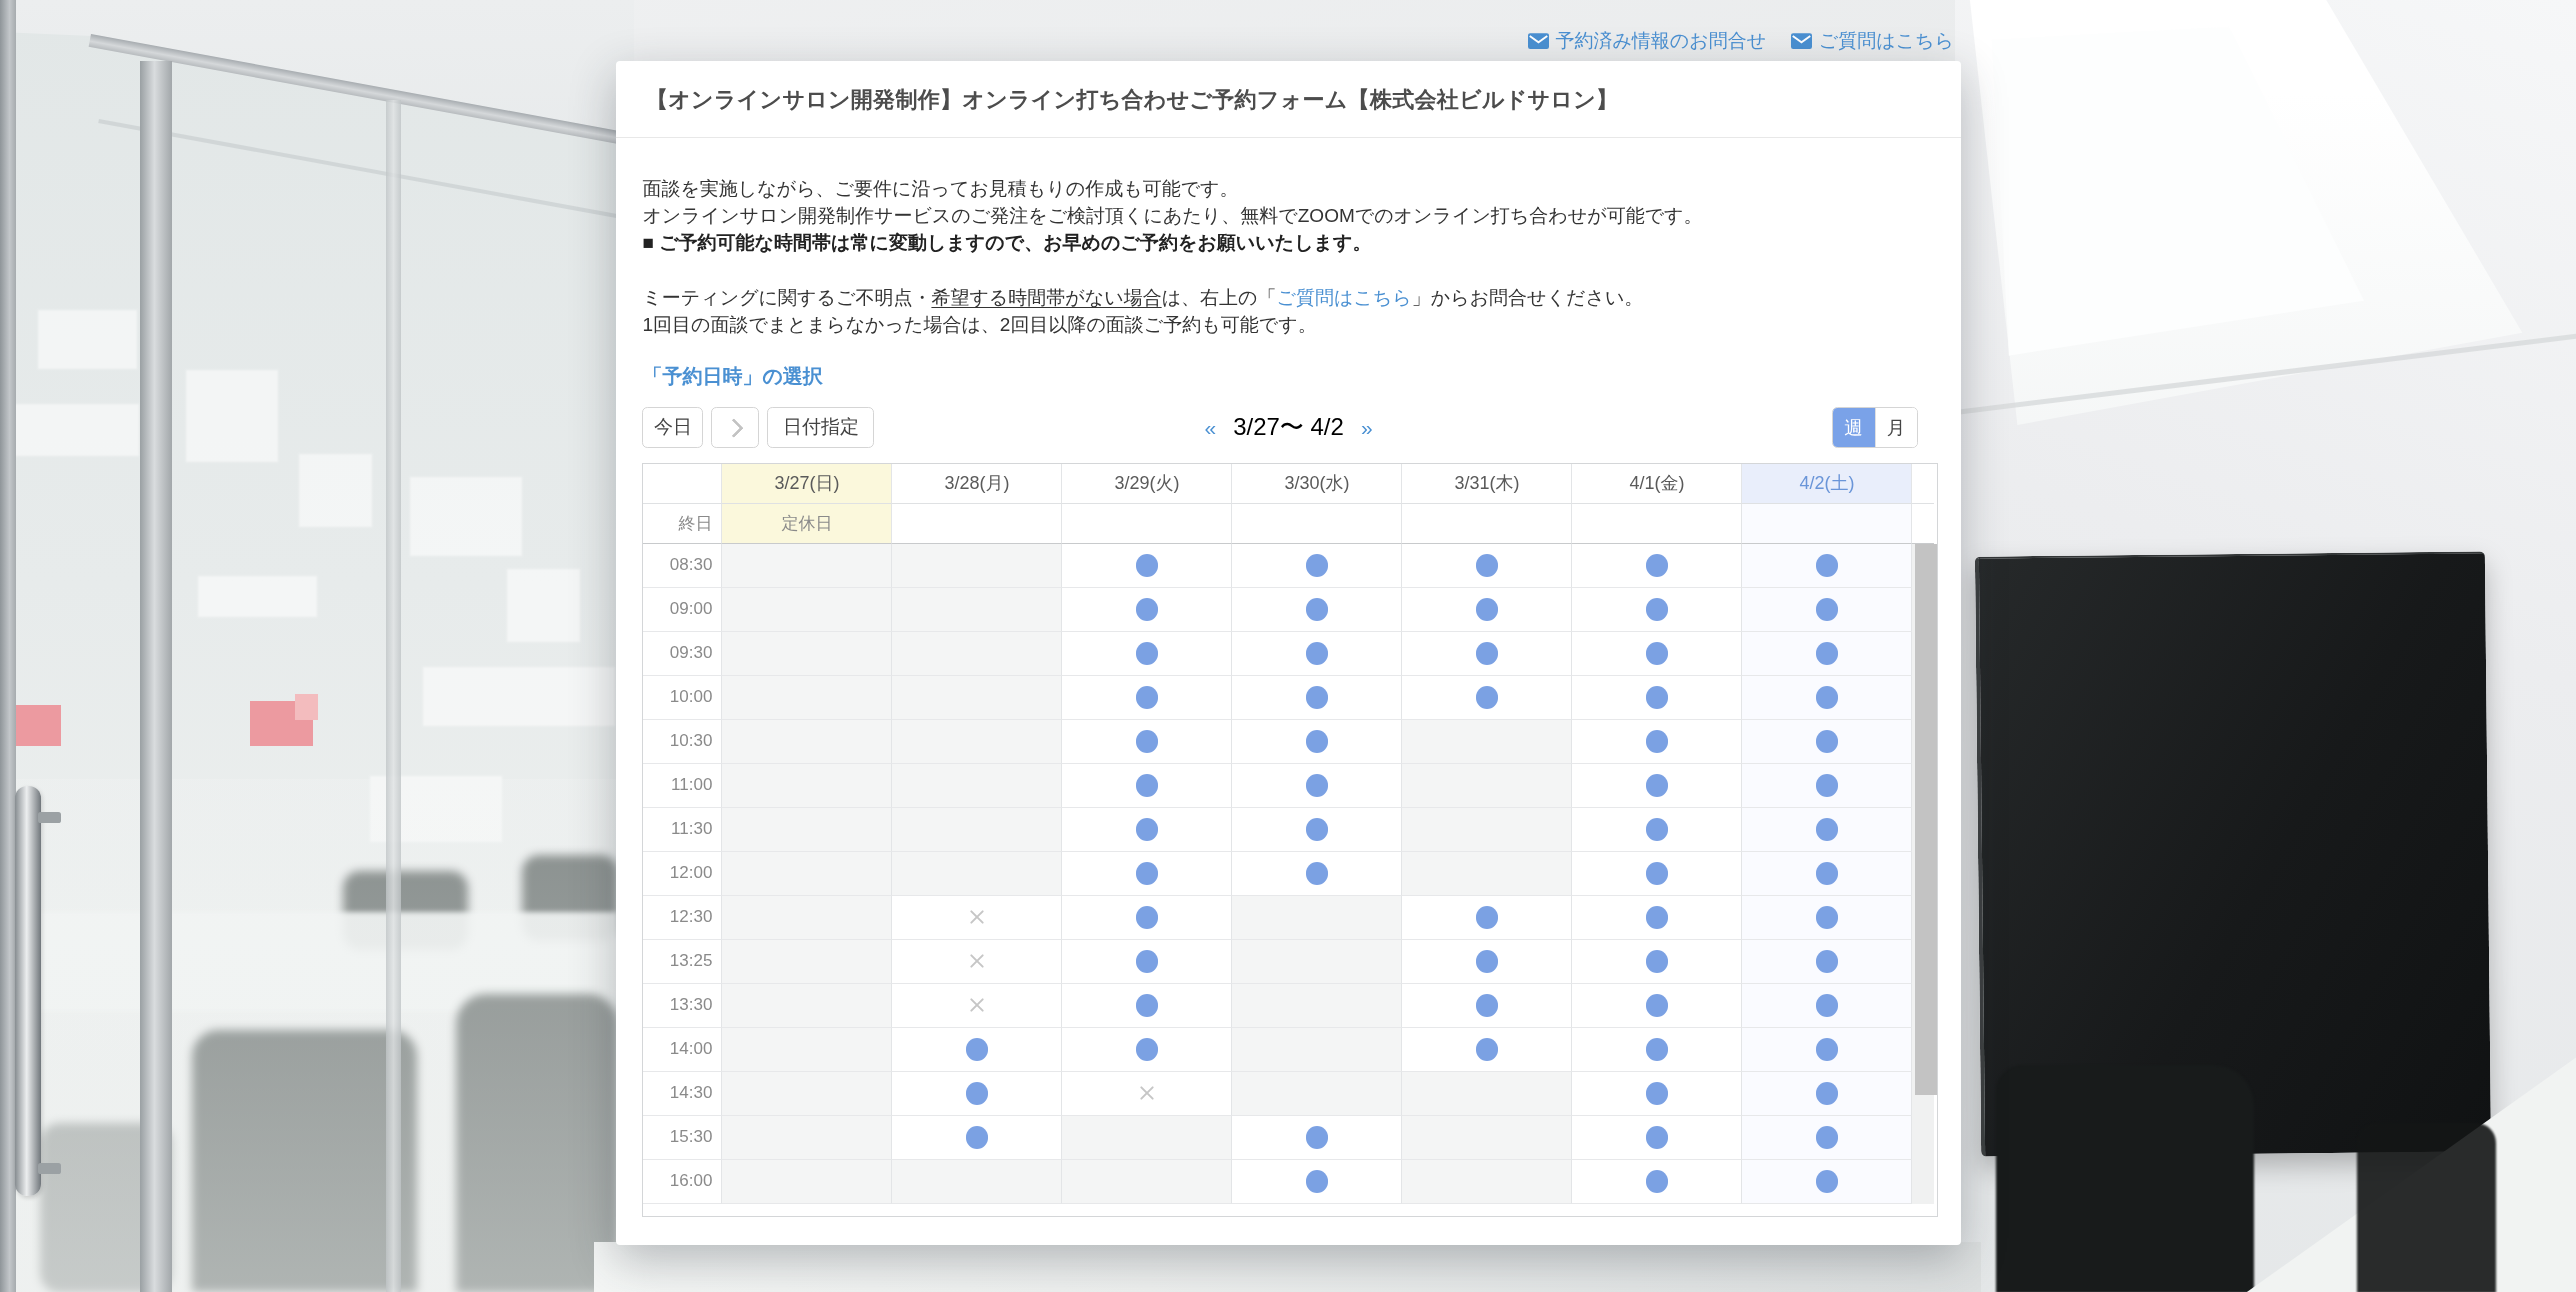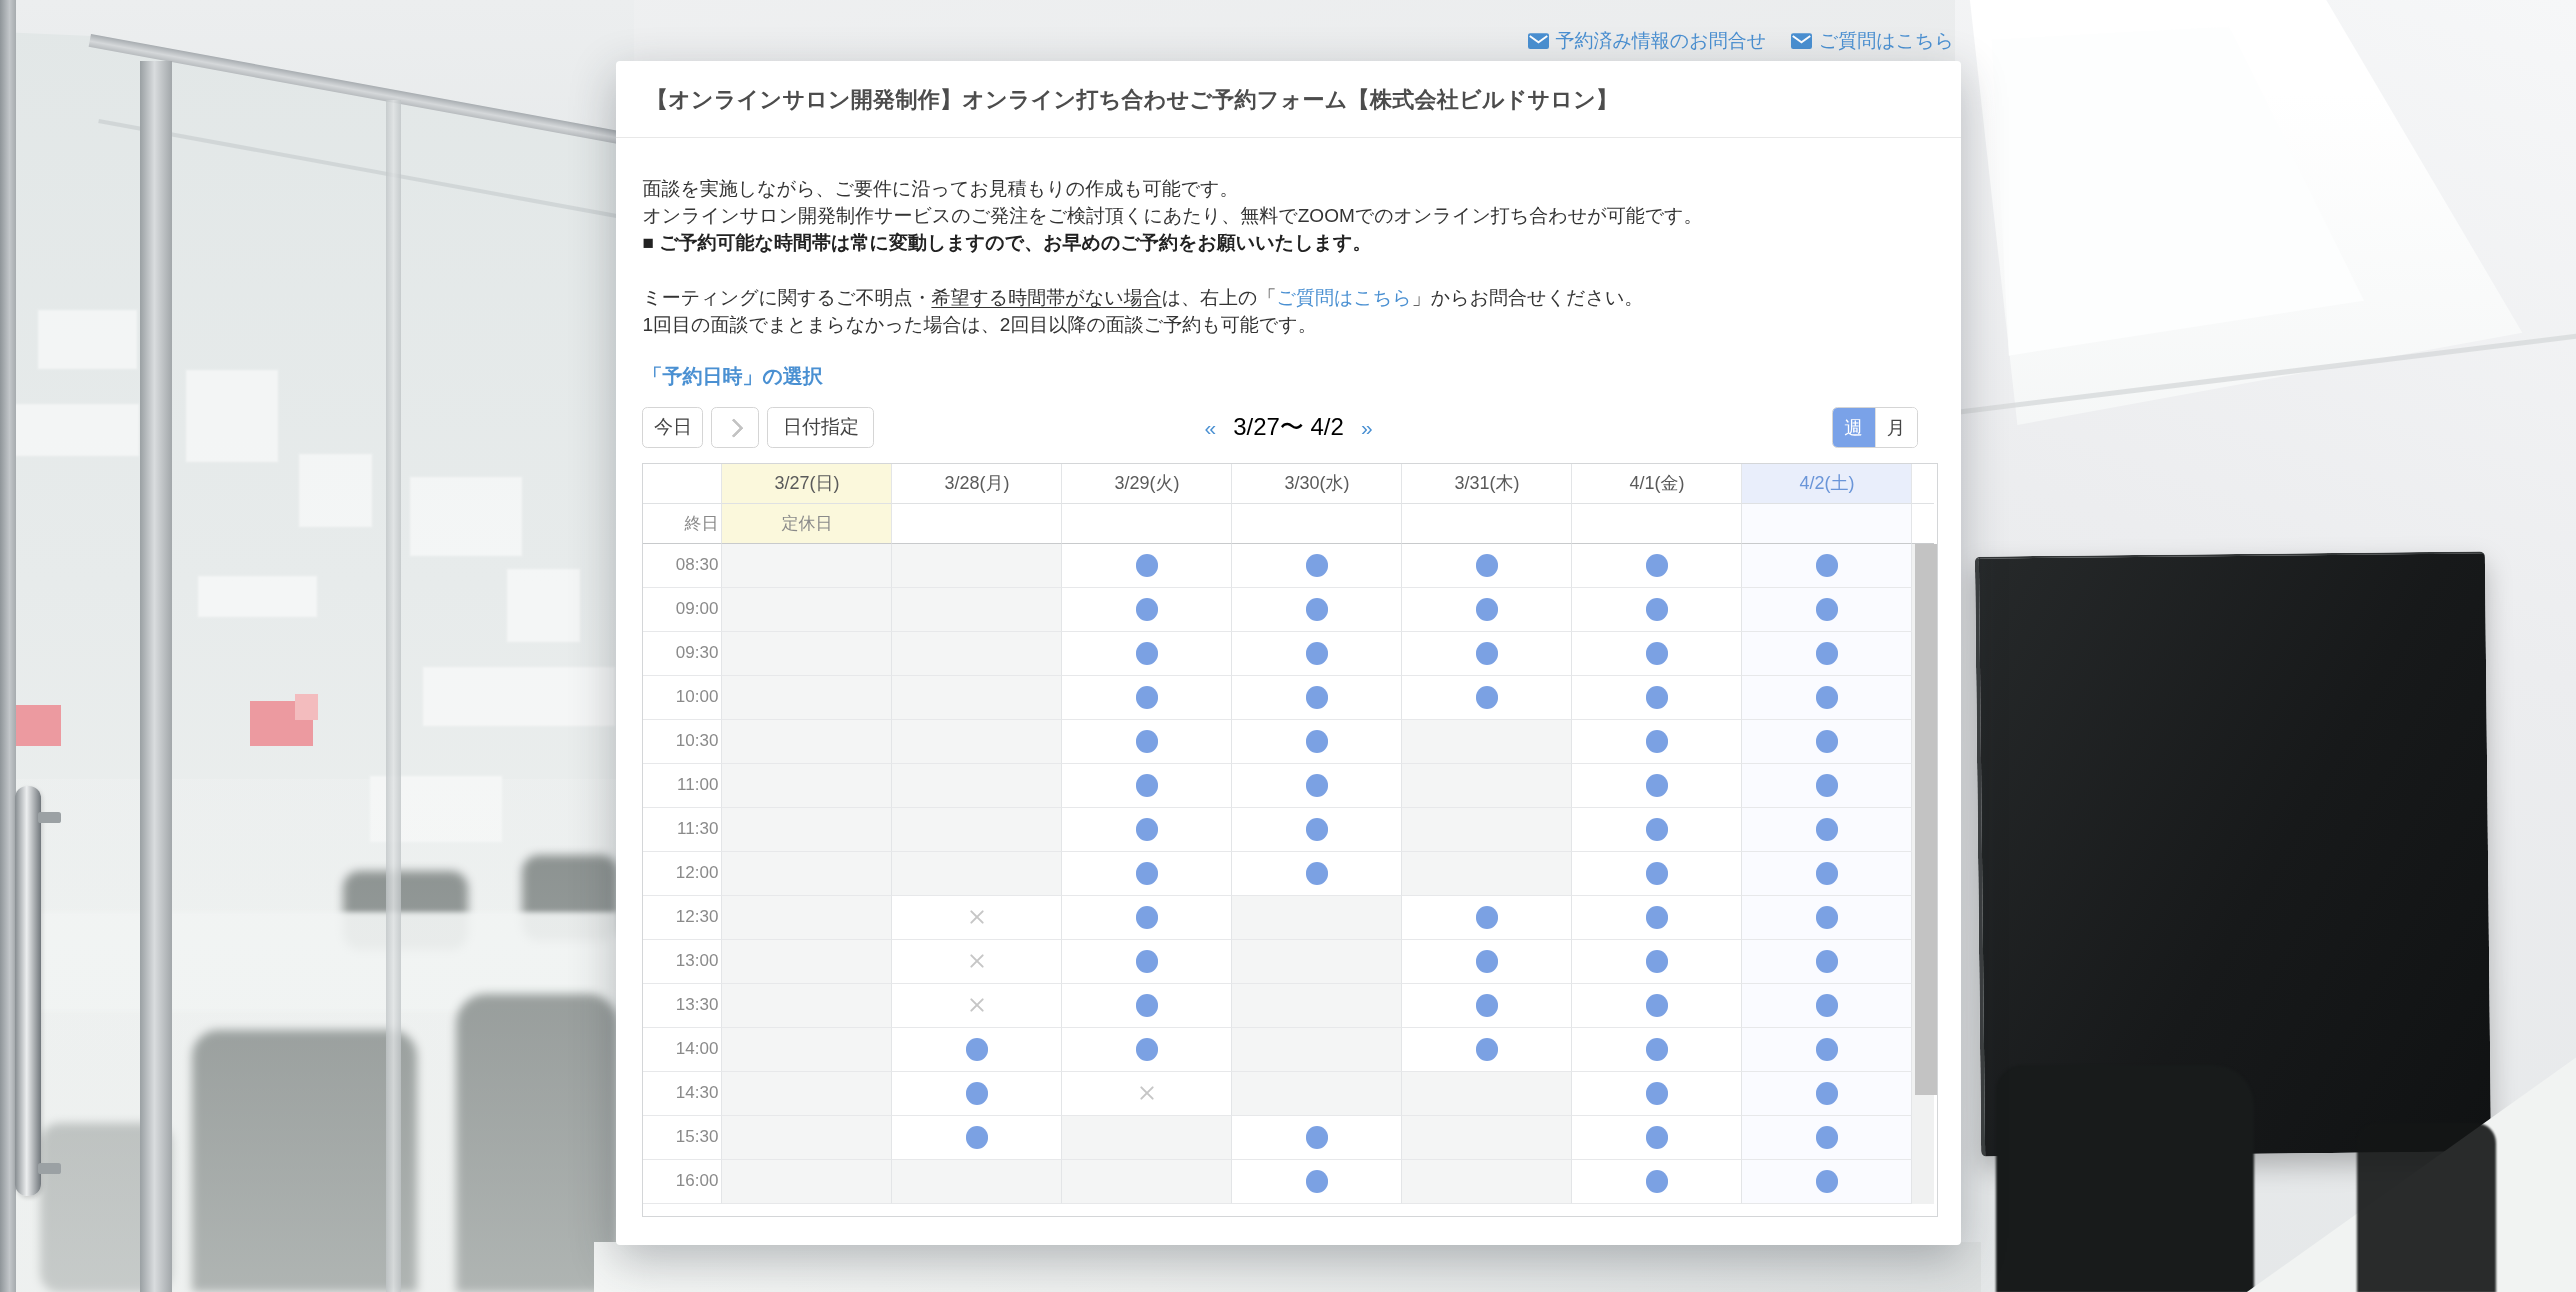--- a/index.html
+++ b/index.html
@@ -98,21 +98,21 @@
   .toggle-seg.unsel{background:#fff;color:#444;border-left:0.7px solid #e0e0e0;}
 
   
   .calendar{margin-top:15px;width:1294px;border:0.7px solid #d4d6d8;box-sizing:content-box;position:relative;text-align:right;}
   .cal-row{display:grid;grid-template-columns:79px repeat(7,170px) 22px;}
   .cell{border-right:0.7px solid #e3e5e7;border-bottom:0.7px solid #e7e8ea;box-sizing:border-box;
     display:flex;align-items:center;justify-content:center;background:#fff;}
   .cal-row .cell:last-child{border-right:none;}
   .head-row .cell{height:40px;font-size:18px;color:#5a5a5a;border-bottom:0.7px solid #dfe1e3;}
   .allday-row .cell{height:40px;font-size:17px;color:#8a8a8a;border-bottom:1.3px solid #c8cacc;}
-  .time-cell{justify-content:flex-end !important;padding-right:3px;font-size:17px;color:#8a8a8a;}
+  .time-cell{justify-content:flex-end !important;padding-right:9px;font-size:17px;color:#8a8a8a;}
   .body-wrap{height:672px;overflow:hidden;position:relative;}
   .body-row .cell{height:44px;}
   .col-sun{background:#f4f5f5 !important;}
   .head-row .col-sun,.allday-row .col-sun{background:var(--holiday-bg) !important;}
   .head-row .col-sat{background:var(--sat-head-bg) !important;color:var(--sat-text);}
   .col-sat{background:#fafbff;}
   .cell.c-blank{background:#f4f5f5;}
   .cell.c-avail{background:#fff;cursor:pointer;}
   .cell.c-avail.col-sat{background:#fafbff;}
   .dot{width:22.5px;height:22.5px;border-radius:50%;background:var(--dot);}
@@ -430,21 +430,21 @@
               </div>
               <div class="cell c-avail">
                 <div class="dot"></div>
               </div>
               <div class="cell col-sat c-avail">
                 <div class="dot"></div>
               </div>
               <div class="cell filler"></div>
             </div>
             <div class="cal-row body-row">
-              <div class="cell time-cell">13:00</div>
+              <div class="cell time-cell">13:25</div>
               <div class="cell col-sun c-blank"></div>
               <div class="cell">
                 <div class="xmark"></div>
               </div>
               <div class="cell c-avail">
                 <div class="dot"></div>
               </div>
               <div class="cell c-blank"></div>
               <div class="cell c-avail">
                 <div class="dot"></div>

